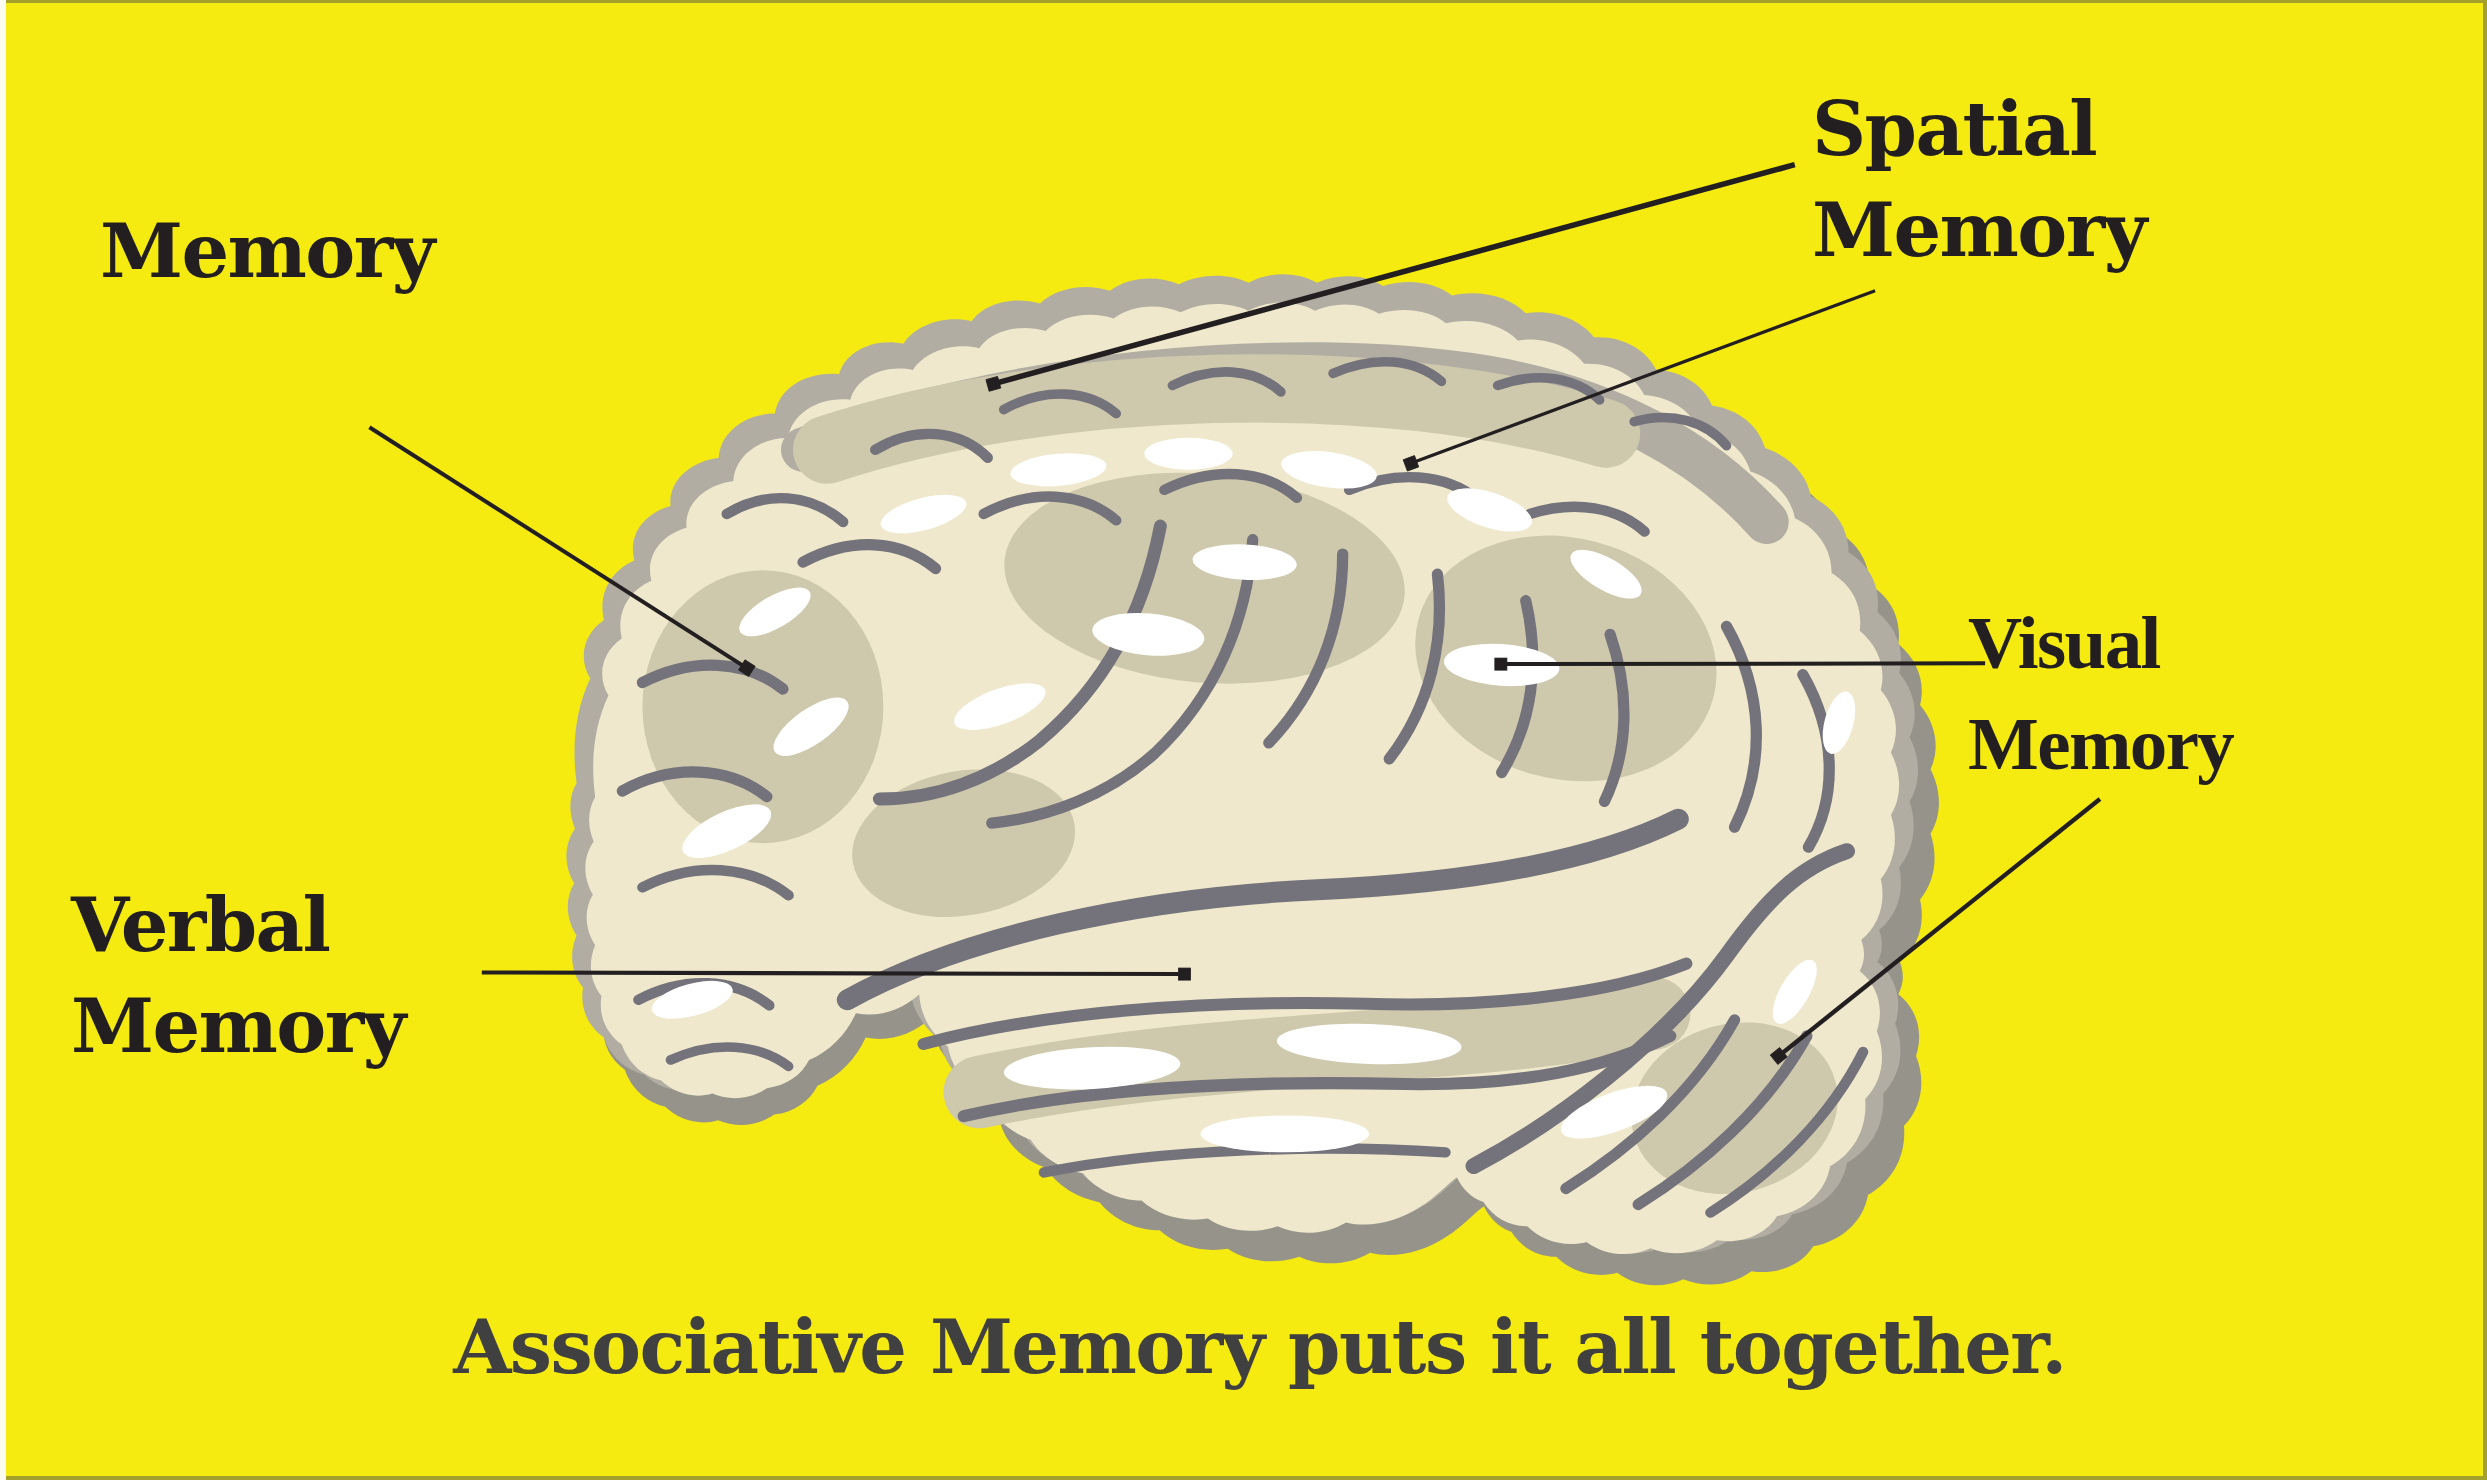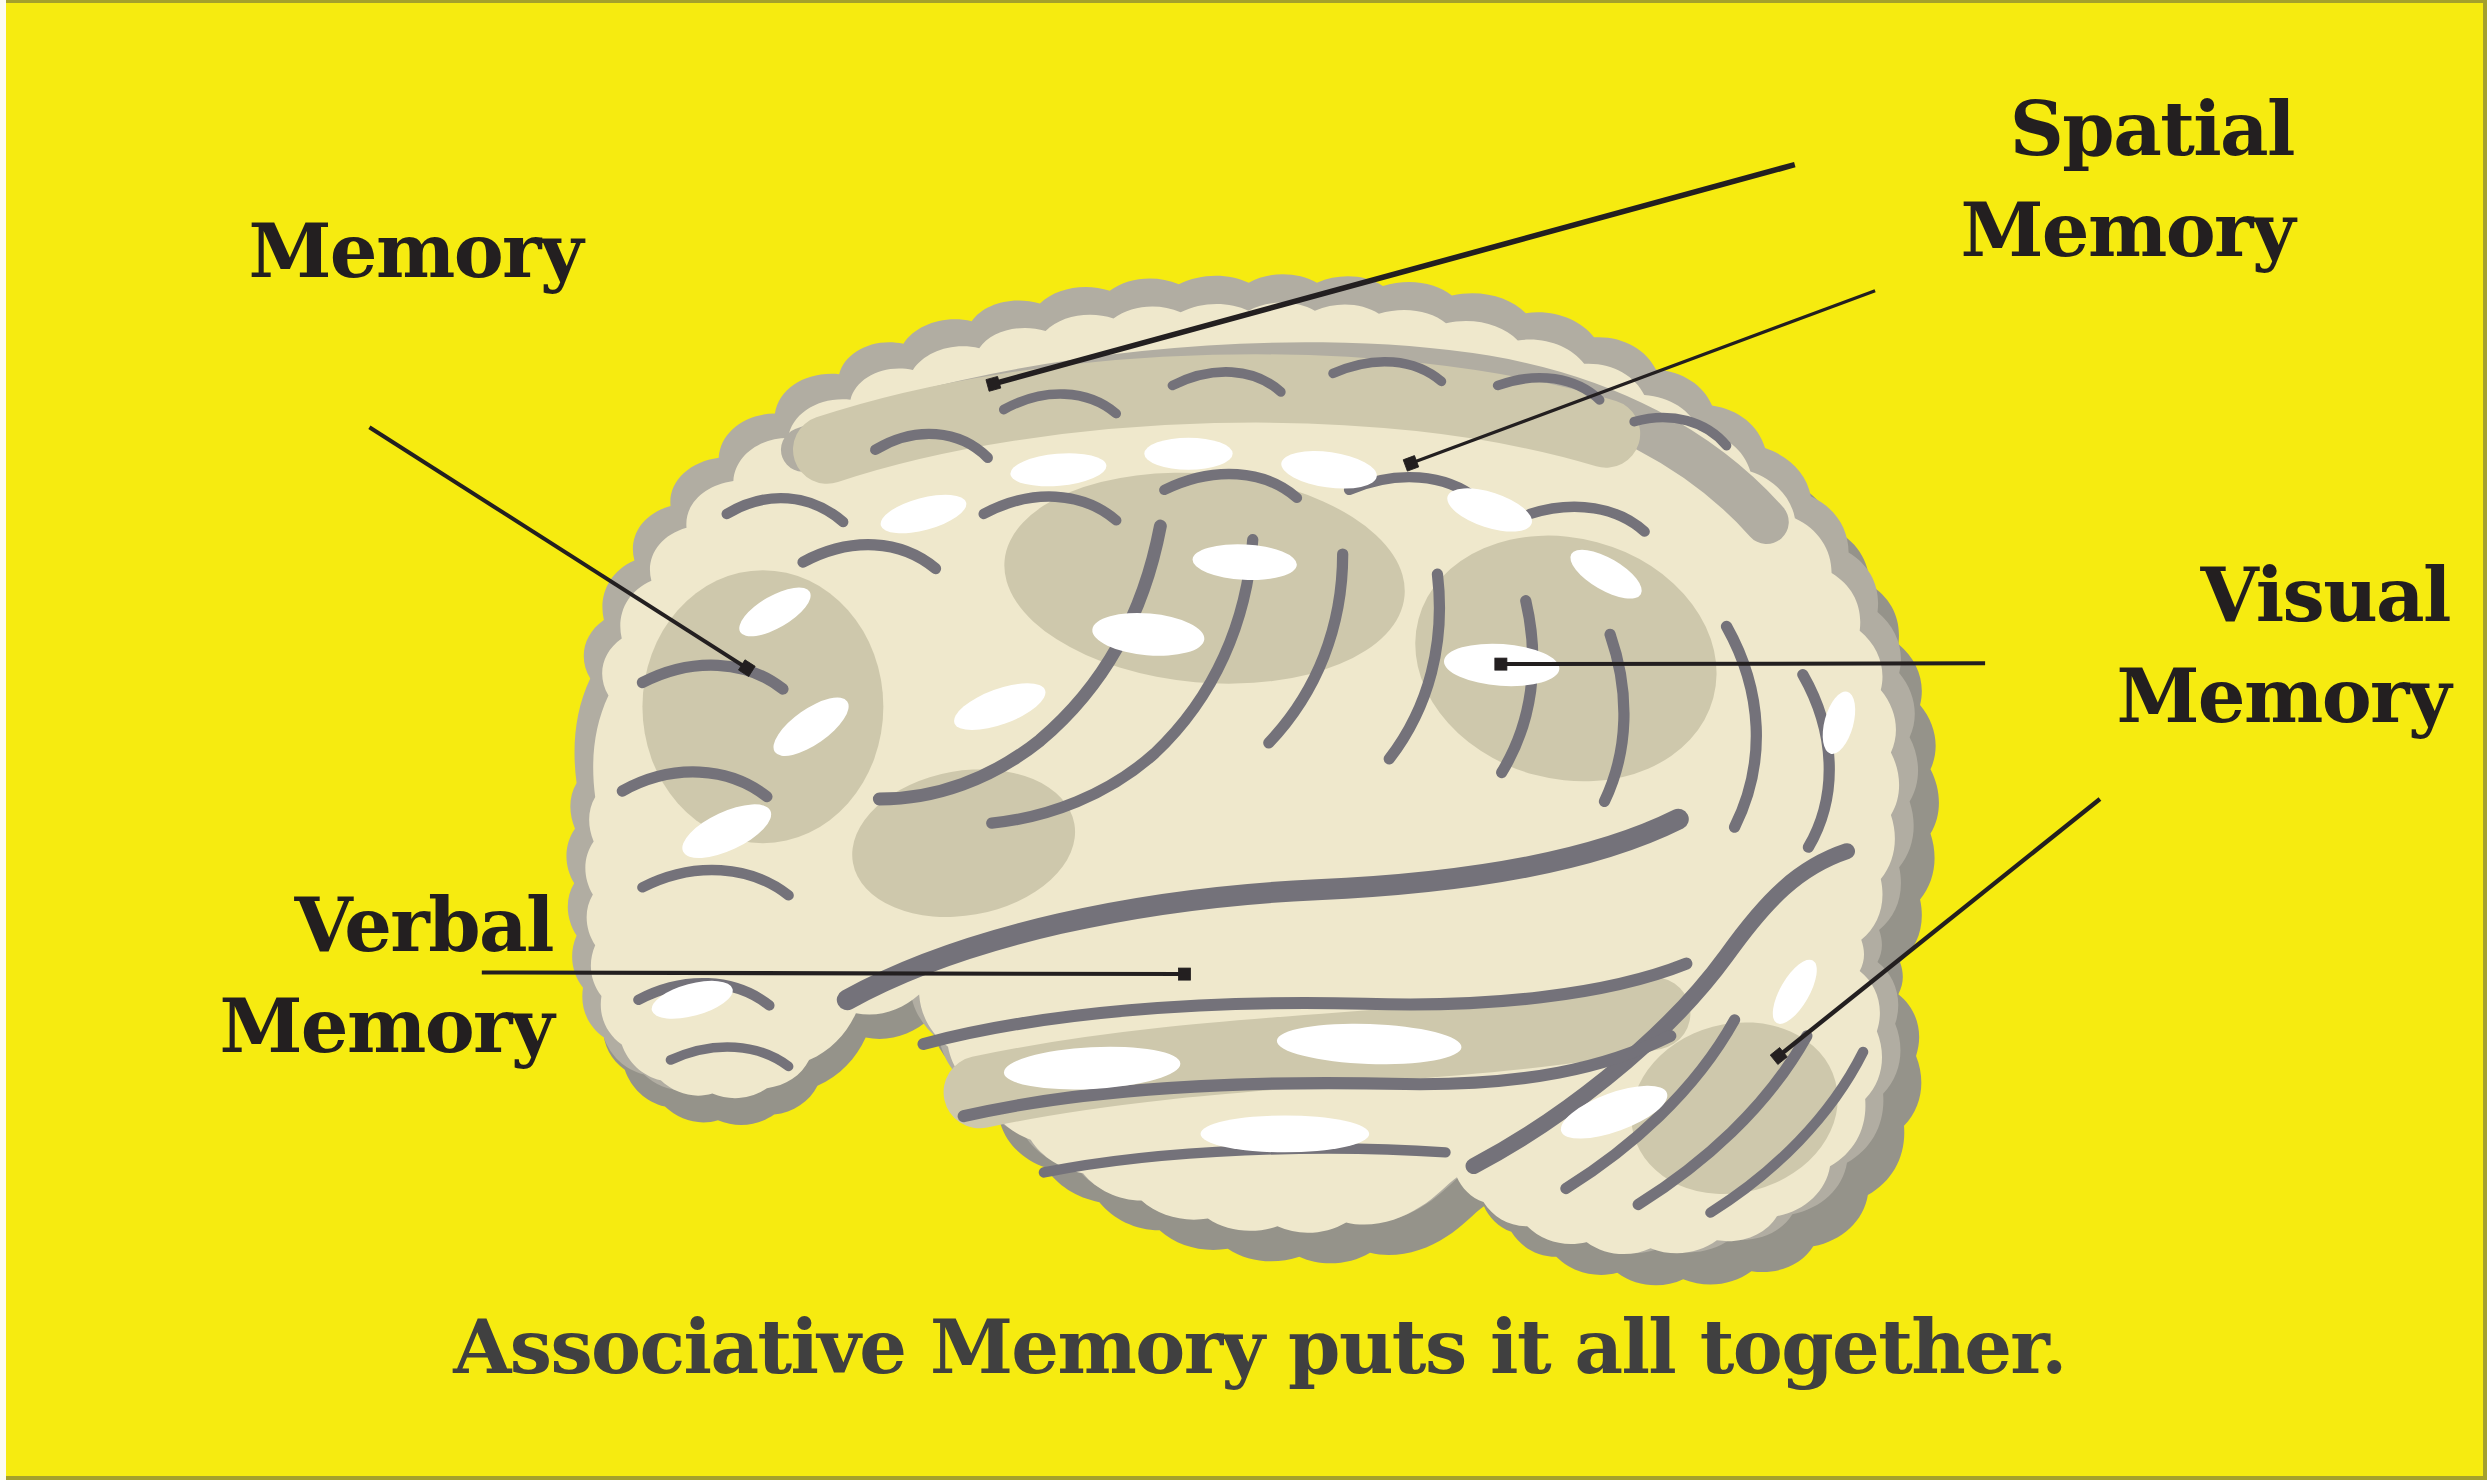--- a/index.html
+++ b/index.html
@@ -17,30 +17,30 @@
   .edge-bottom { left: 0; bottom: 0; width: 2487px; height: 4px; background: #A4A02C; }
   .edge-left   { left: 0; top: 0; width: 5.6px;  height: 1480px; background: #FCFCF0; }
 
   svg.brain-svg { position: absolute; left: 0; top: 0; z-index: 10; }
 
   .memlabel {
     position: absolute;
     z-index: 40;
     color: #231F20;
     font-weight: bold;
-    text-align: right;
+    text-align: left;
     font-size: 75px;
     line-height: 101px;
     letter-spacing: -1.6px;
     white-space: nowrap;
   }
   .memlabel span { display: block; }
   .label-short-term { left: 100px;  top: 201px;  width: 482px; }
   .label-spatial    { left: 1812px; top: 79px;   width: 482px; }
-  .label-visual     { left: 1968px; top: 545px;  width: 482px; }
+  .label-visual     { left: 1968px; top: 592px;  width: 482px; font-family: Liberation Serif, serif; }
   .label-verbal     { left: 71px;   top: 875px; width: 482px; }
 
   .caption {
     position: absolute;
     z-index: 40;
     left: 16px; top: 1303px;
     width: 2487px;
     text-align: center;
     color: #404040;
     font-weight: bold;

